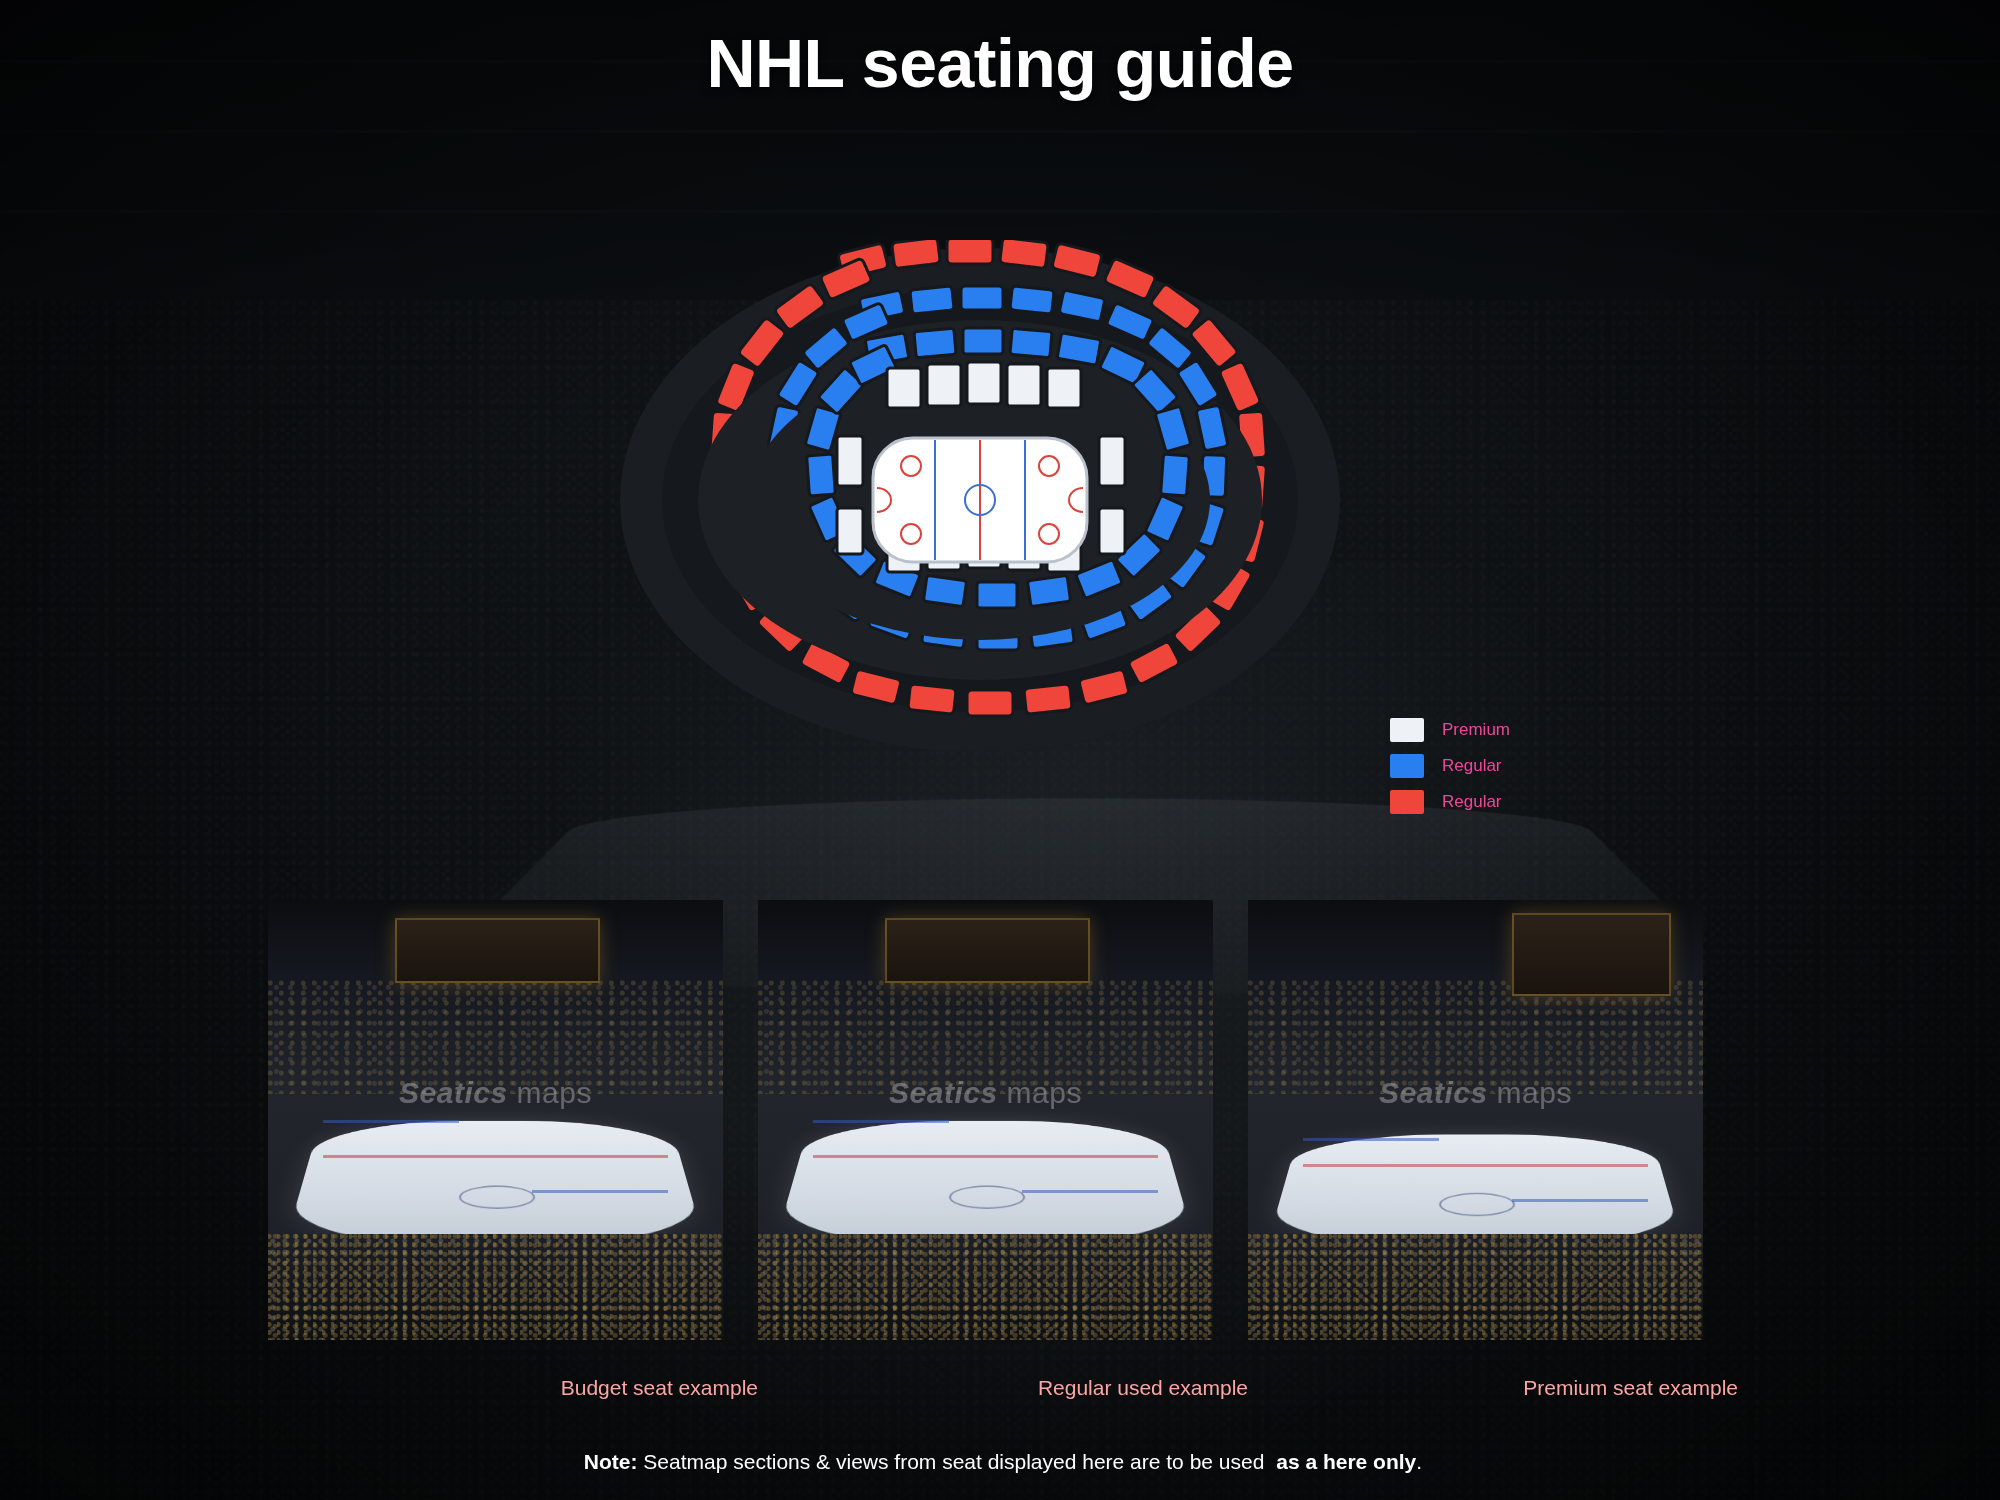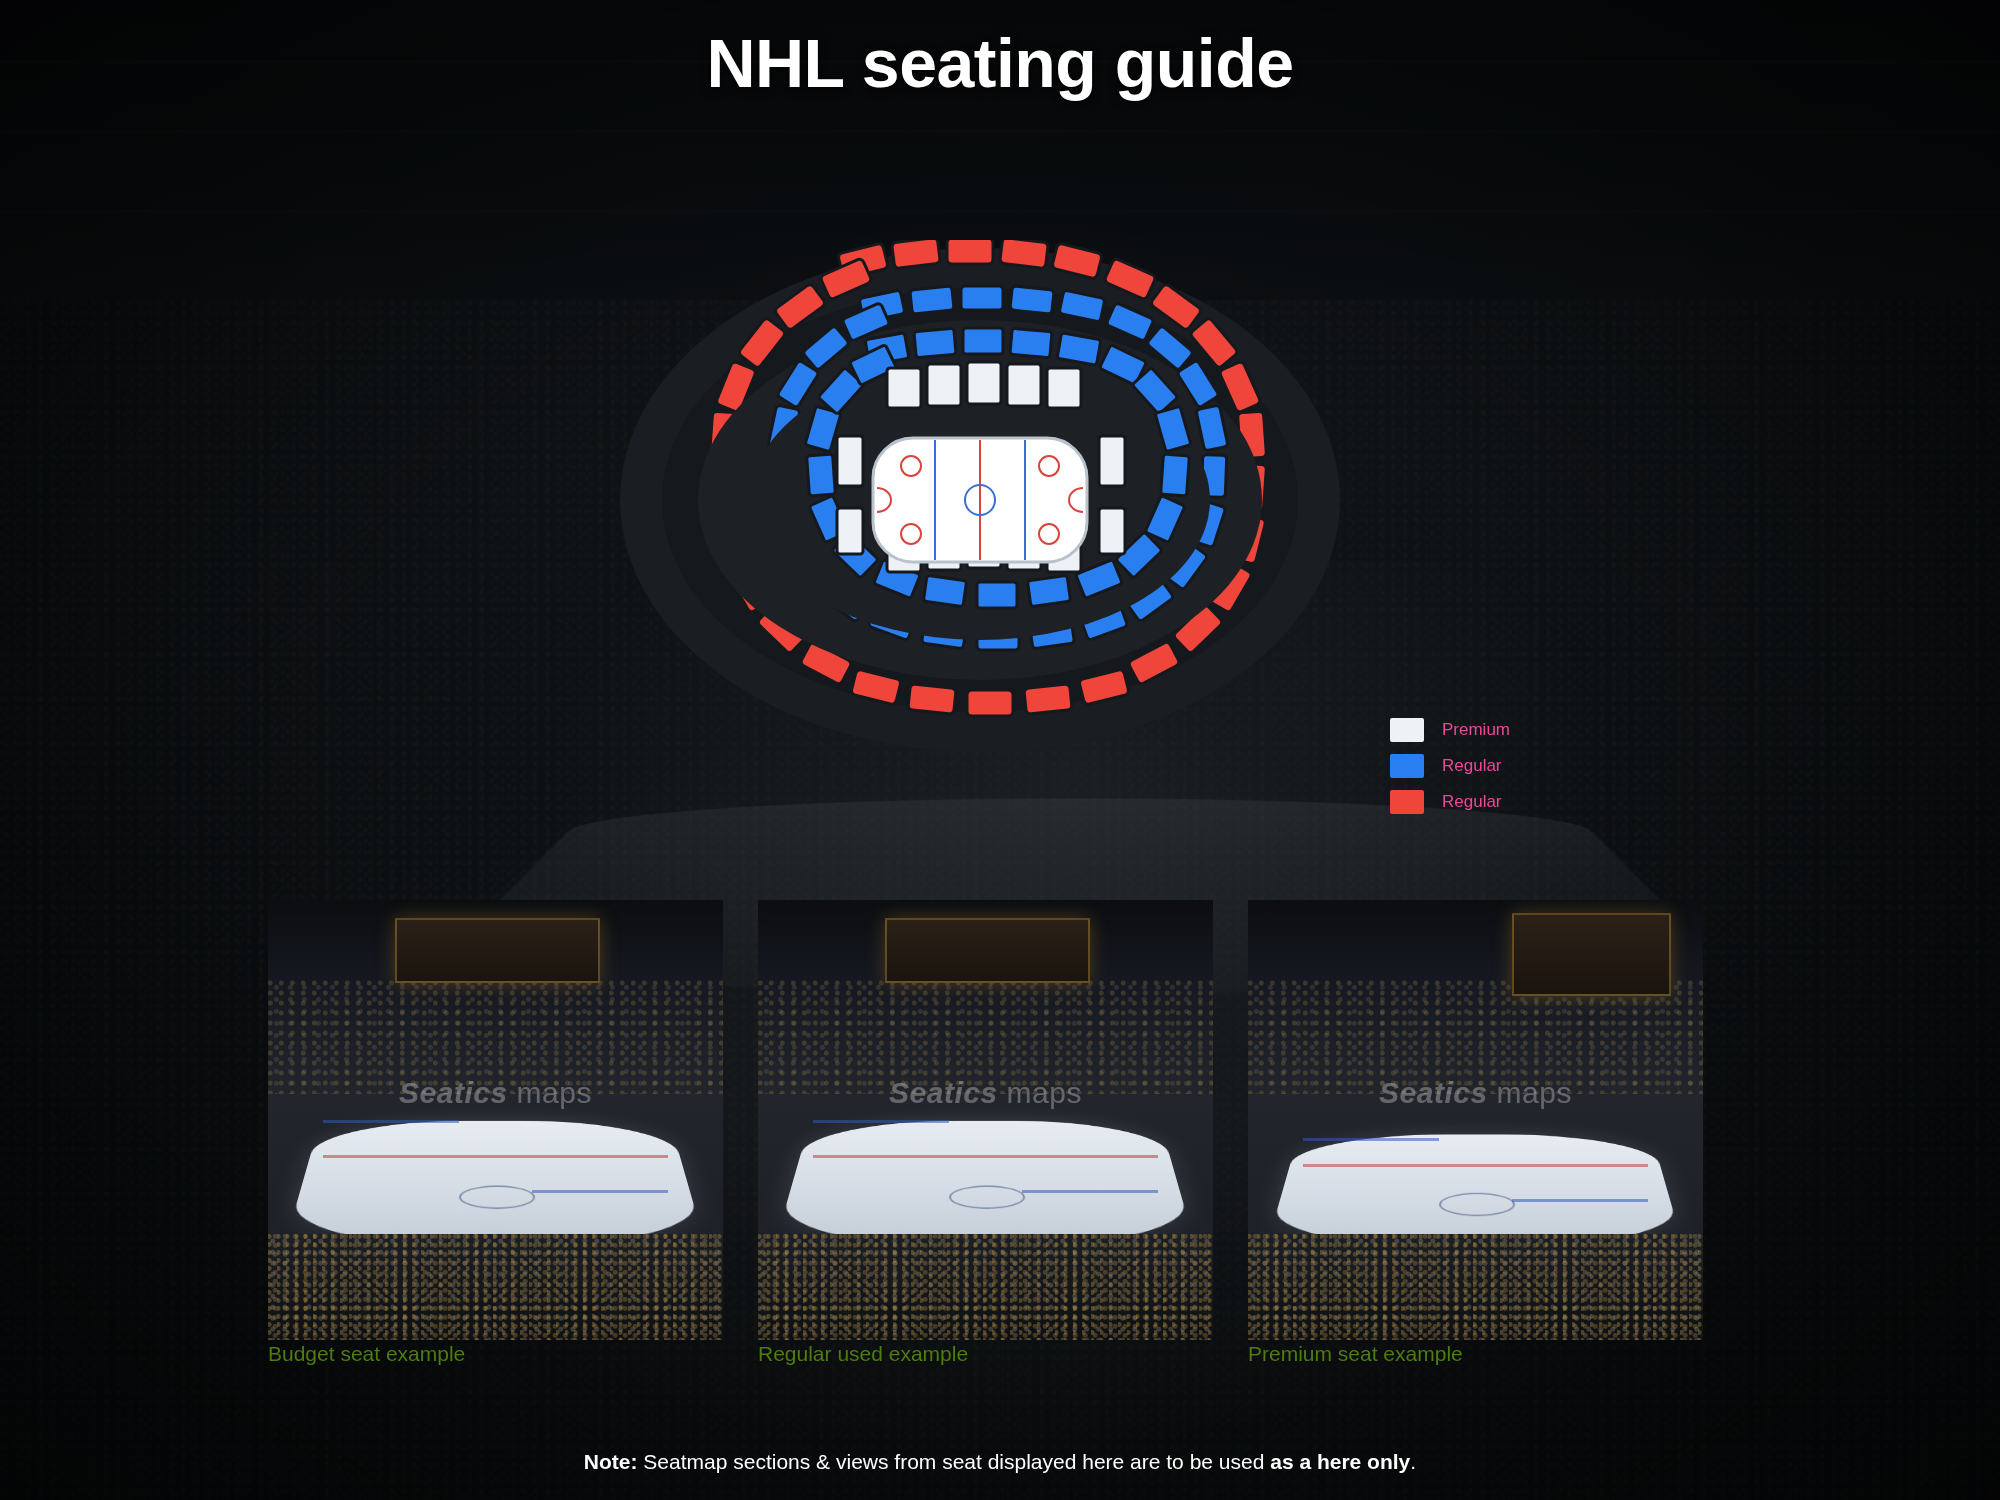--- a/index.html
+++ b/index.html
@@ -244,37 +244,37 @@
     font-style: italic;
     font-weight: bold;
     color: rgba(255,255,255,0.30);
     letter-spacing: 0.5px;
   }
   .photo .watermark .light {
     font-style: normal;
     font-weight: normal;
   }
   .example-caption {
-    margin-top: 2px;
-    text-align: left;
+    margin-top: 36px;
+    text-align: right;
     font-size: 21px;
-    color: #4d7c0f;
+    color: #fca5a5;
   }
 
   
   #footer-note {
     position: absolute;
     left: 0;
     bottom: 26px;
     width: 100%;
     text-align: center;
     font-size: 21px;
     color: #ffffff;
   }
-  #footer-note b { font-weight: bold; }
+  #footer-note b { font-weight: bold; margin-left: 6px; }
 </style>
 </head>
 <body>
 
 <div id="stage">
   <div class="bg-photo"></div>
   <div class="upper-deck">
     <div class="deck-band" style="top:60px"></div>
     <div class="deck-band" style="top:130px"></div>
     <div class="deck-band" style="top:210px"></div>

